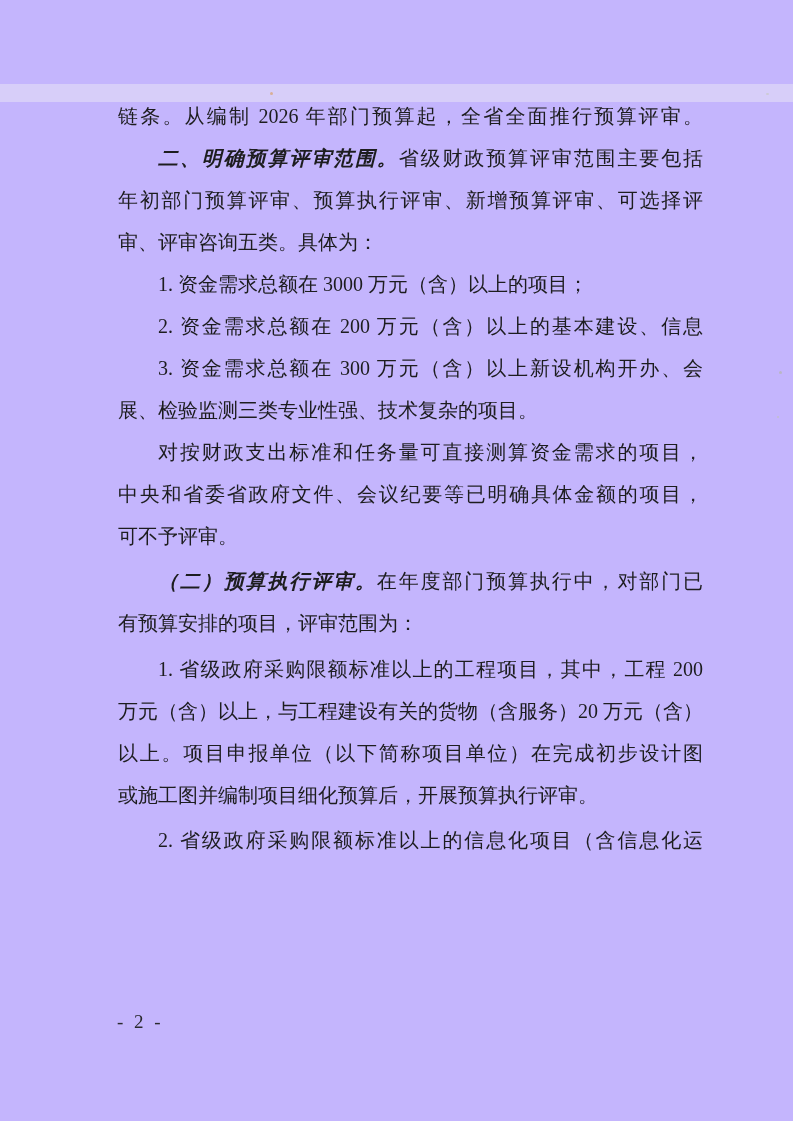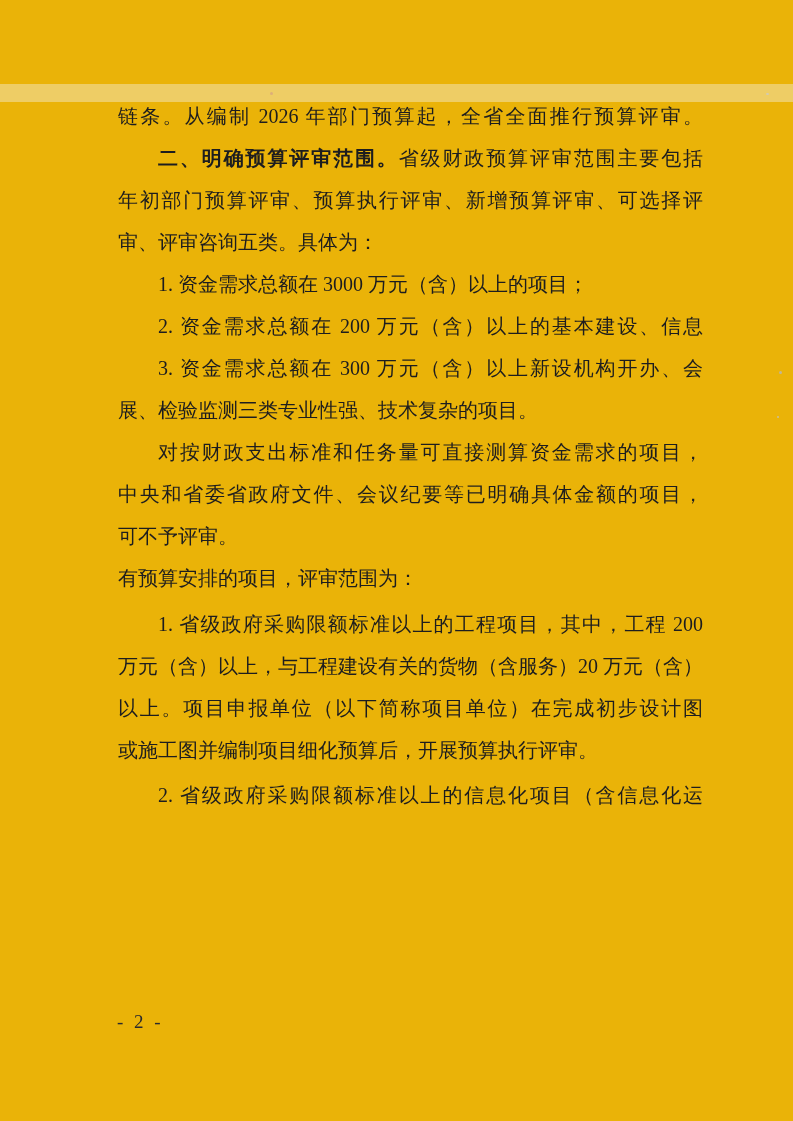--- a/index.html
+++ b/index.html
@@ -4,21 +4,21 @@
 <style>
   html, body {
     margin: 0;
     padding: 0;
     background: #ffffff;
   }
   #page {
     position: relative;
     width: 793px;
     height: 1121px;
-    background: #eab308;
+    background: #c4b5fd;
     overflow: hidden;
     font-family: "Liberation Serif", "DejaVu Serif", serif;
   }
   
   .scanband {
     position: absolute;
     left: 0;
     top: 84px;
     width: 100%;
     height: 18px;
@@ -46,20 +46,21 @@
     text-align-last: justify;
   }
   .line.pl {            
     text-align-last: left;
   }
   .line.ind {           
     padding-left: 40px;
   }
   .line .b {
     font-weight: 700;
+    font-style: italic;
   }
   .mt3 { margin-top: 3px; }
   .mt4 { margin-top: 4px; }
   .footer-pagenum {
     position: absolute;
     left: 117px;
     top: 1008px;
     height: 28px;
     line-height: 28px;
     font-size: 19px;
@@ -83,20 +84,21 @@
     <div class="line ind"><span class="b">二、明确预算评审范围。</span><span>省级财政预算评审范围主要包括</span></div>
     <div class="line"><span>年初部门预算评审、预算执行评审、新增预算评审、可选择评</span></div>
     <div class="line pl"><span>审、评审咨询五类。具体为：</span></div>
     <div class="line ind pl"><span>1. 资金需求总额在 3000 万元（含）以上的项目；</span></div>
     <div class="line ind"><span>2. 资金需求总额在 200 万元（含）以上的基本建设、信息</span></div>
     <div class="line ind"><span>3. 资金需求总额在 300 万元（含）以上新设机构开办、会</span></div>
     <div class="line pl"><span>展、检验监测三类专业性强、技术复杂的项目。</span></div>
     <div class="line ind"><span>对按财政支出标准和任务量可直接测算资金需求的项目，</span></div>
     <div class="line"><span>中央和省委省政府文件、会议纪要等已明确具体金额的项目，</span></div>
     <div class="line pl"><span>可不予评审。</span></div>
+    <div class="line ind mt3"><span class="b">（二）预算执行评审。</span><span>在年度部门预算执行中，对部门已</span></div>
     <div class="line pl"><span>有预算安排的项目，评审范围为：</span></div>
     <div class="line ind mt4"><span>1. 省级政府采购限额标准以上的工程项目，其中，工程 200</span></div>
     <div class="line"><span>万元（含）以上，与工程建设有关的货物（含服务）20 万元（含）</span></div>
     <div class="line"><span>以上。项目申报单位（以下简称项目单位）在完成初步设计图</span></div>
     <div class="line pl"><span>或施工图并编制项目细化预算后，开展预算执行评审。</span></div>
     <div class="line ind mt3"><span>2. 省级政府采购限额标准以上的信息化项目（含信息化运</span></div>
   </div>
 
   <div class="footer-pagenum">- 2 -</div>
 

